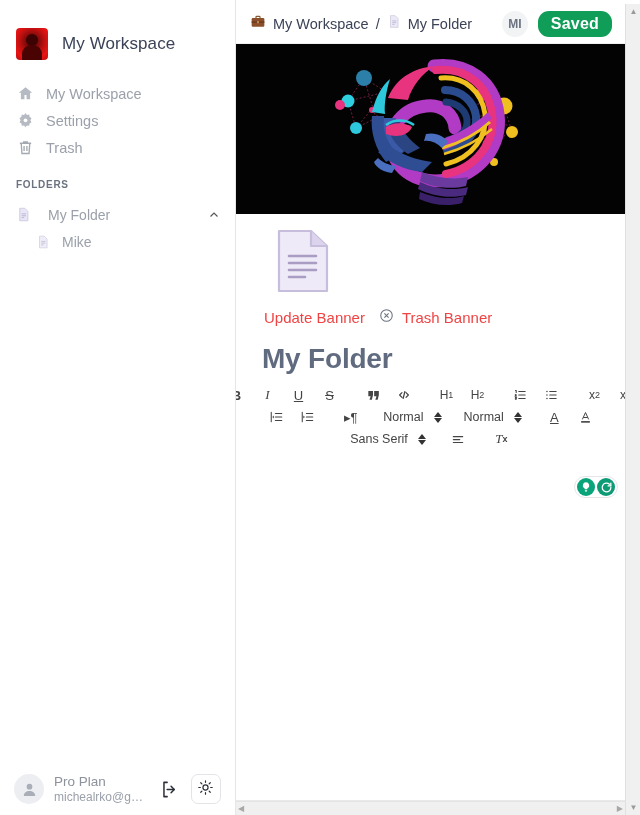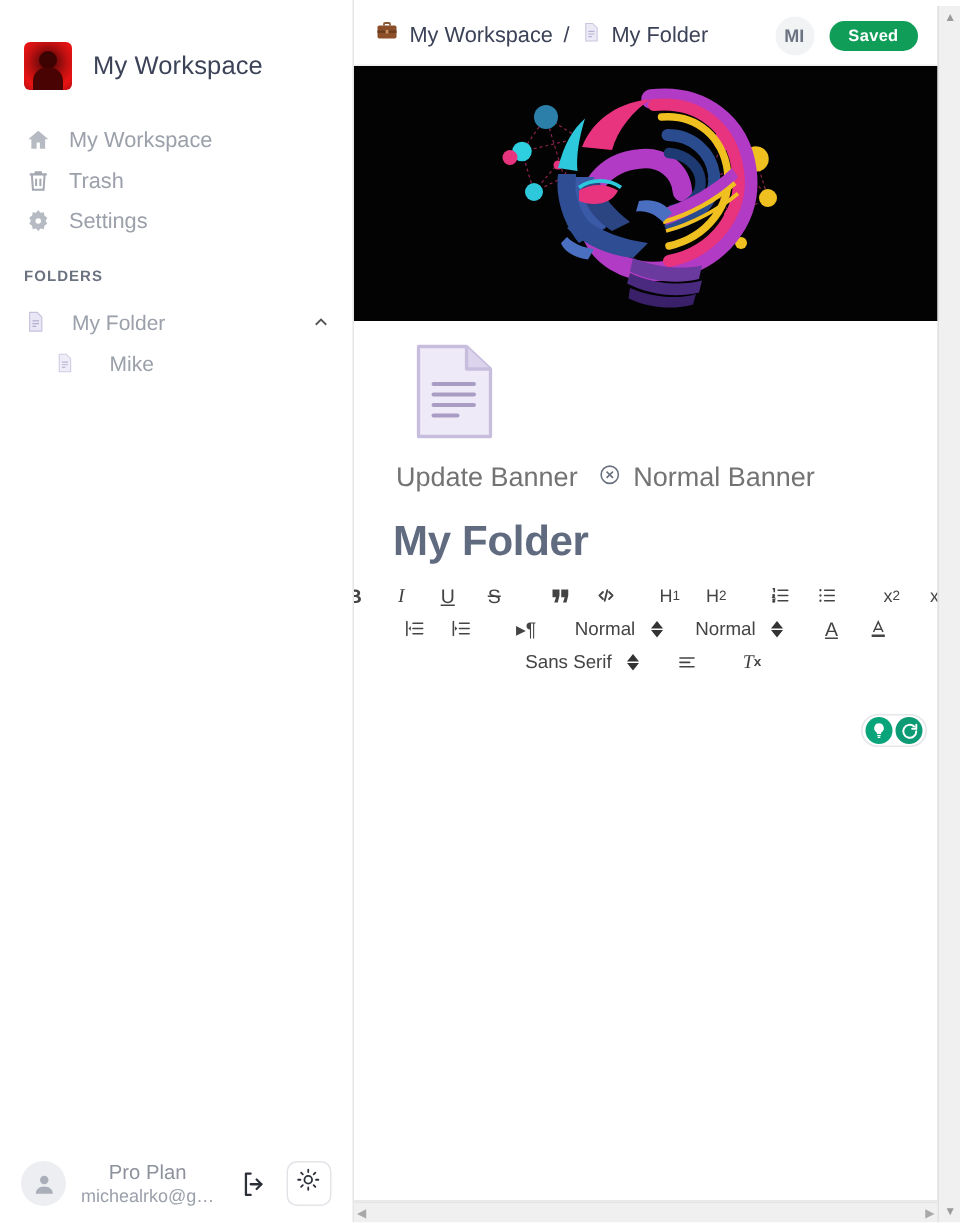--- a/index.html
+++ b/index.html
@@ -104,21 +104,21 @@
     padding-left: 14px;
     padding-right: 14px;
     cursor: pointer;
   }
   .tree-row.child { padding-left: 34px; }
   .tree-row .t-label {
     font-size: 14px;
     color: #9ba0aa;
     margin-left: 16px;
   }
-  .tree-row.child .t-label { margin-left: 21px; }
+  .tree-row.child .t-label { margin-left: 10px; }
   .chev {
     margin-left: auto;
     width: 14px; height: 14px;
     display: flex; align-items: center; justify-content: center;
     color: #6b7280;
   }
 
   
   .user-bar {
     position: absolute;
@@ -129,21 +129,21 @@
     gap: 10px;
   }
   .avatar-circle {
     width: 30px; height: 30px;
     border-radius: 50%;
     background: #eceef1;
     flex: 0 0 30px;
     display: flex; align-items: center; justify-content: center;
   }
   .user-meta { display: flex; flex-direction: column; gap: 1px; min-width: 0; }
-  .plan-name { font-size: 13.5px; color: #8d929c; line-height: 15px; text-align: center; }
+  .plan-name { font-size: 13.5px; color: #8d929c; line-height: 15px; }
   .user-email { font-size: 12px; color: #9ba0aa; line-height: 14px; white-space: nowrap; overflow: hidden; }
   .logout-btn {
     margin-left: 6px;
     width: 22px; height: 22px;
     display: flex; align-items: center; justify-content: center;
     cursor: pointer;
     flex: 0 0 22px;
   }
   .theme-btn {
     width: 30px; height: 30px;
@@ -180,21 +180,21 @@
     border-radius: 50%;
     background: #f2f3f5;
     display: flex; align-items: center; justify-content: center;
     font-size: 12px; color: #6b7280;
     margin-right: 10px;
     font-weight: bold;
   }
   .saved-badge {
     background: #0f9d58;
     color: #ffffff;
-    font-size: 11px;
+    font-size: 16px;
     font-weight: bold;
     padding: 4px 13px;
     border-radius: 11px;
     letter-spacing: 0.2px;
     text-align: right;
   }
 
   
   .banner {
     width: 390px; height: 170px;
@@ -210,21 +210,21 @@
     width: 54px; height: 66px;
     position: relative;
   }
 
   .banner-actions {
     display: flex; align-items: center;
     gap: 14px;
     margin: 14px 0 0 28px;
   }
   .ba-link {
-    font-size: 18px; color: #737373;
+    font-size: 15px; color: #ef4444;
     cursor: pointer;
   }
   .ba-group { display: flex; align-items: center; gap: 8px; cursor: pointer; }
 
   .page-title {
     margin: 16px 0 0 26px;
     font-size: 28px;
     font-weight: bold;
     color: #606b80;
     letter-spacing: -0.2px;
@@ -345,35 +345,35 @@
       <div class="nav-item">
         <span class="icon-sq">
           <svg width="17" height="17" viewBox="0 0 24 24" fill="#b6bac2">
               <path d="M12 3 2.5 11h3v9h5v-6h3v6h5v-9h3z"></path>
             </svg>
         </span>
         <span class="nav-label">My Workspace</span>
       </div>
       <div class="nav-item">
         <span class="icon-sq">
+          <svg width="17" height="17" viewBox="0 0 24 24" fill="#b6bac2">
+              <path d="M12 1.5l2 2.6 3.2-.6.6 3.2 2.7 2-1.6 2.8 1.6 2.8-2.7 2-.6 3.2-3.2-.6-2 2.6-2-2.6-3.2.6-.6-3.2-2.7-2L5.1 11.5 3.5 8.7l2.7-2 .6-3.2 3.2.6z"></path>
+              <circle cx="12" cy="11.8" r="2.6" fill="#ffffff"></circle>
+            </svg>
+        </span>
+        <span class="nav-label">Settings</span>
+      </div>
+      <div class="nav-item">
+        <span class="icon-sq">
           <svg width="17" height="17" viewBox="0 0 24 24" fill="none" stroke="#a3a8b1" stroke-width="1.9">
               <path d="M4 6h16M9.5 6V4h5v2M6 6.5l1 14h10l1-14"></path>
               <path d="M10 10v7M14 10v7"></path>
             </svg>
         </span>
         <span class="nav-label">Trash</span>
-      </div>
-      <div class="nav-item">
-        <span class="icon-sq">
-          <svg width="17" height="17" viewBox="0 0 24 24" fill="#b6bac2">
-              <path d="M12 1.5l2 2.6 3.2-.6.6 3.2 2.7 2-1.6 2.8 1.6 2.8-2.7 2-.6 3.2-3.2-.6-2 2.6-2-2.6-3.2.6-.6-3.2-2.7-2L5.1 11.5 3.5 8.7l2.7-2 .6-3.2 3.2.6z"></path>
-              <circle cx="12" cy="11.8" r="2.6" fill="#ffffff"></circle>
-            </svg>
-        </span>
-        <span class="nav-label">Settings</span>
       </div>
     </nav>
 
     <div class="section-title">FOLDERS</div>
 
     <div class="tree">
       <div class="tree-row">
         <span class="icon-sq">
           <svg width="15" height="15" viewBox="0 0 24 24">
               <path d="M6 2h8l5 5v15H6z" fill="#e9e6f5" stroke="#c6c2dd" stroke-width="1.2"></path>
@@ -521,21 +521,21 @@
 
     <div class="banner-actions">
       <span class="ba-link">Update Banner</span>
       <span class="ba-group">
         <span>
           <svg width="15" height="15" viewBox="0 0 24 24" fill="none" stroke="#6b7280" stroke-width="1.7">
               <circle cx="12" cy="12" r="9.2"></circle>
               <path d="M8.6 8.6l6.8 6.8M15.4 8.6l-6.8 6.8"></path>
             </svg>
         </span>
-        <span class="ba-link">Normal Banner</span>
+        <span class="ba-link">Trash Banner</span>
       </span>
     </div>
 
     <div class="page-title">My Folder</div>
 
     <div class="toolbar">
 
       <div class="tb-row">
         <span class="tb-btn" style="font-weight:bold;">B</span>
         <span class="tb-btn" style="font-style:italic;font-family:'Liberation Serif',serif;">I</span>

